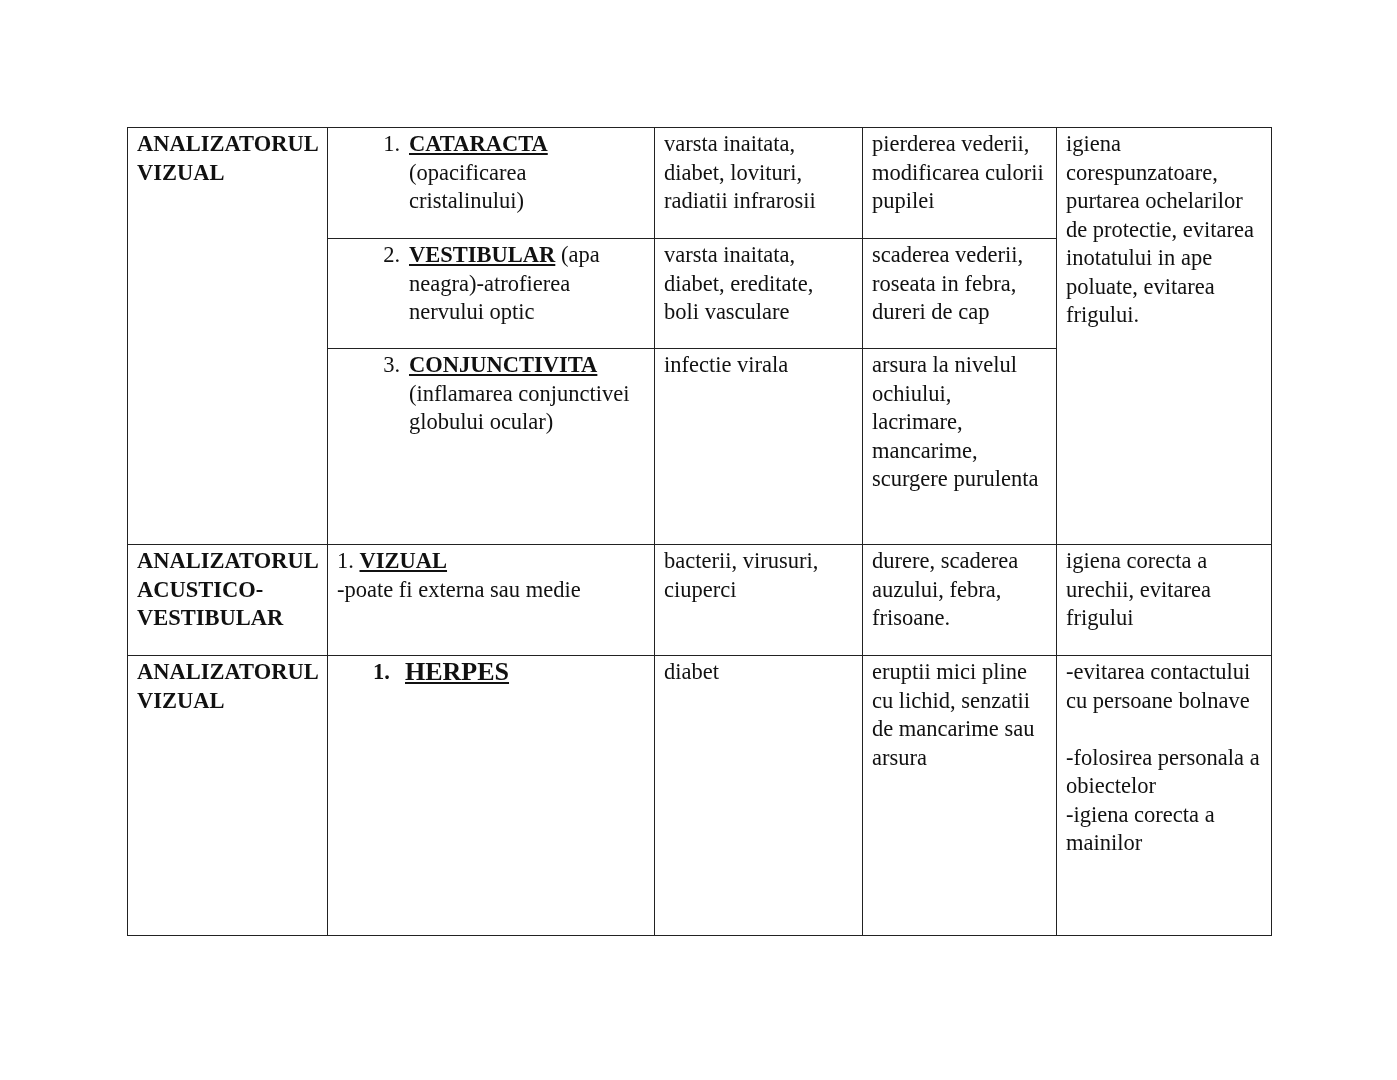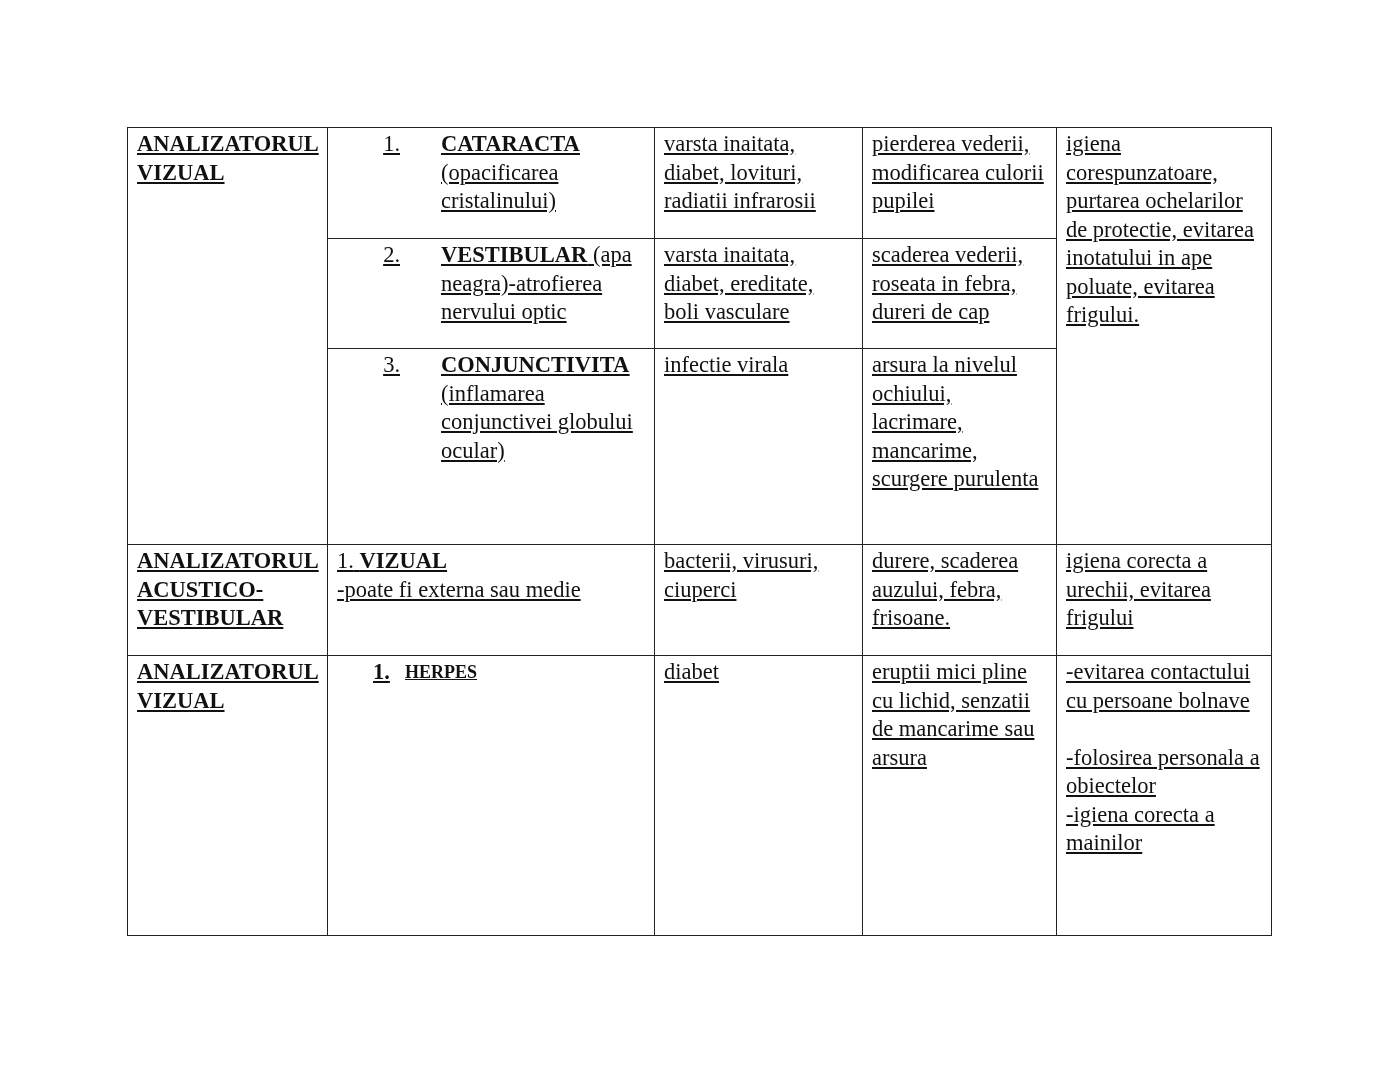--- a/index.html
+++ b/index.html
@@ -2,36 +2,35 @@
 <html><head>
 <meta charset="utf-8">
 <style>
   html, body { margin: 0; padding: 0; background: #ffffff; }
   body { width: 1397px; height: 1080px; position: relative; overflow: hidden;
          font-family: "Liberation Serif", "DejaVu Serif", serif; color: #111; }
   table.doc-table {
     position: absolute; left: 127px; top: 127px;
     border-collapse: collapse; table-layout: fixed;
     width: 1144px;
-    text-decoration: underline;
   }
   table.doc-table td {
     border: 1.5px solid #222; vertical-align: top;
     padding: 2px 9px 0 9px; font-size: 22.5px; line-height: 28.5px;
   }
   td.analyzer {
     font-weight: bold; font-size: 19.5px; line-height: 24.5px; padding-top: 1px;
   }
   .dis { display: flex; }
   .num { width: 32px; text-align: right; padding-right: 9px; flex: none; }
   .dis.indent { padding-left: 31px; }
   .name { font-weight: bold; text-decoration: underline; }
   .small { font-size: 18px; line-height: 24px; }
-  .small .name { font-size: 18px; }
-  .body-text { flex: 1; margin-left: 32px; }
+  .small .name { font-size: 26px; }
+  .body-text { flex: 1; }
   .para { display: block; }
   .gap { display: block; height: 28.5px; }
 </style>
 </head>
 <body>
 
 <table class="doc-table">
   <colgroup>
     <col style="width:200px">
       <col style="width:327px">

